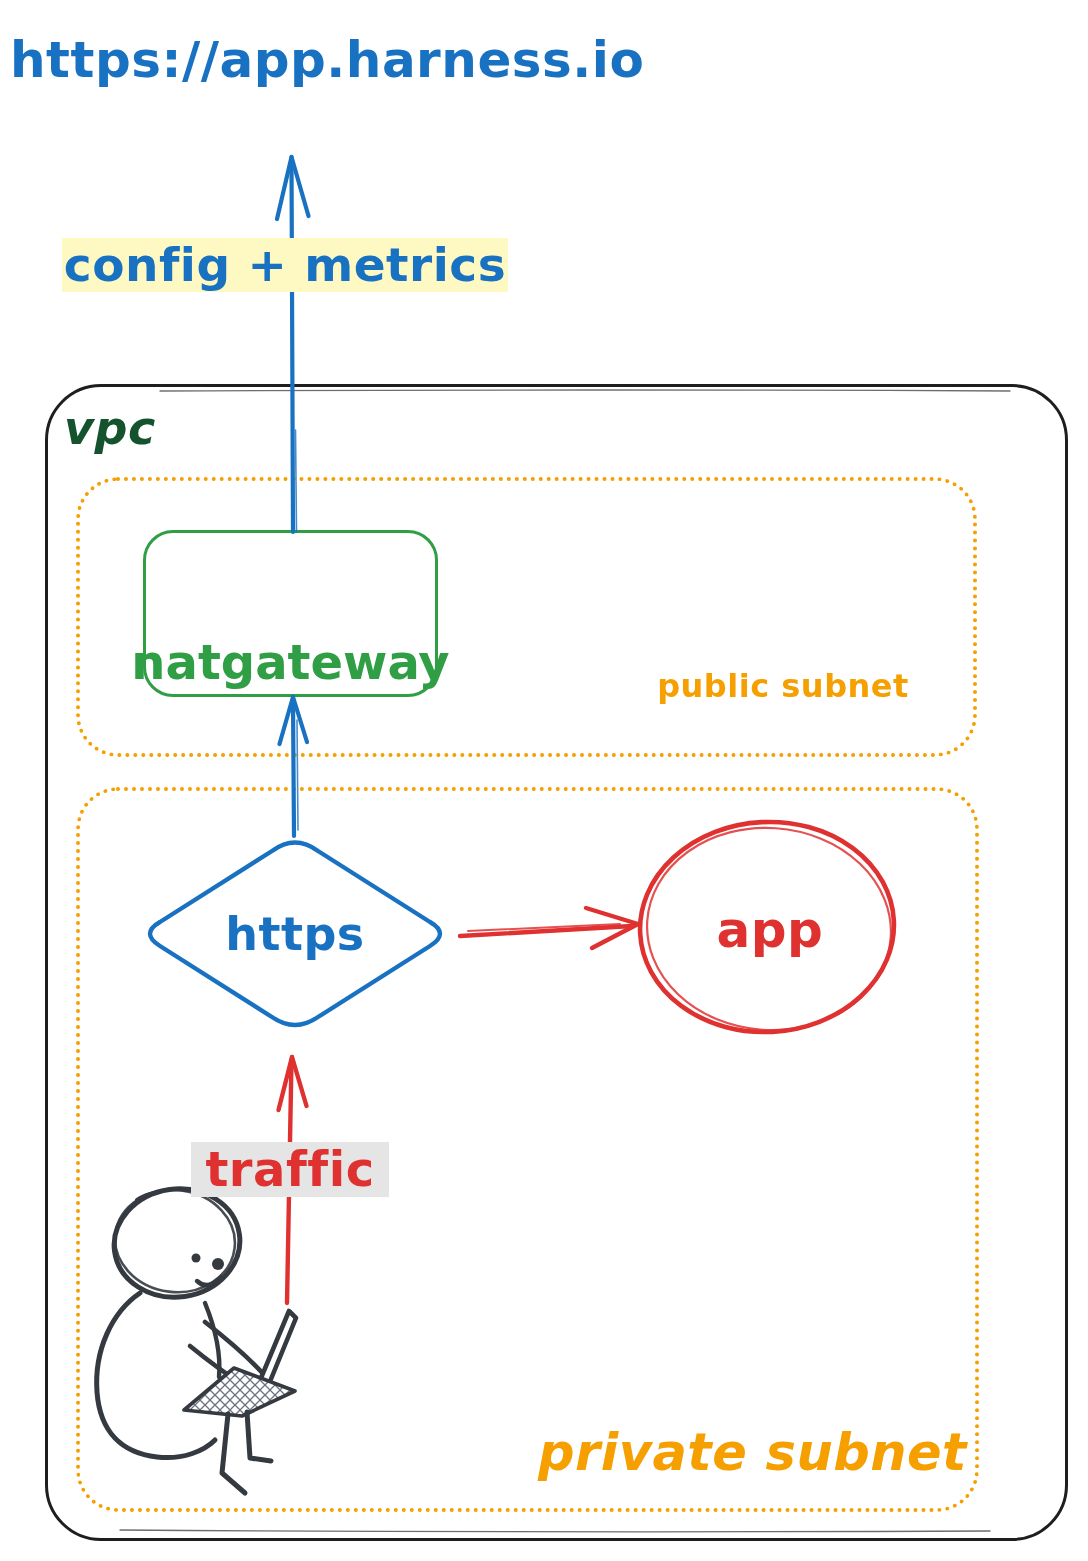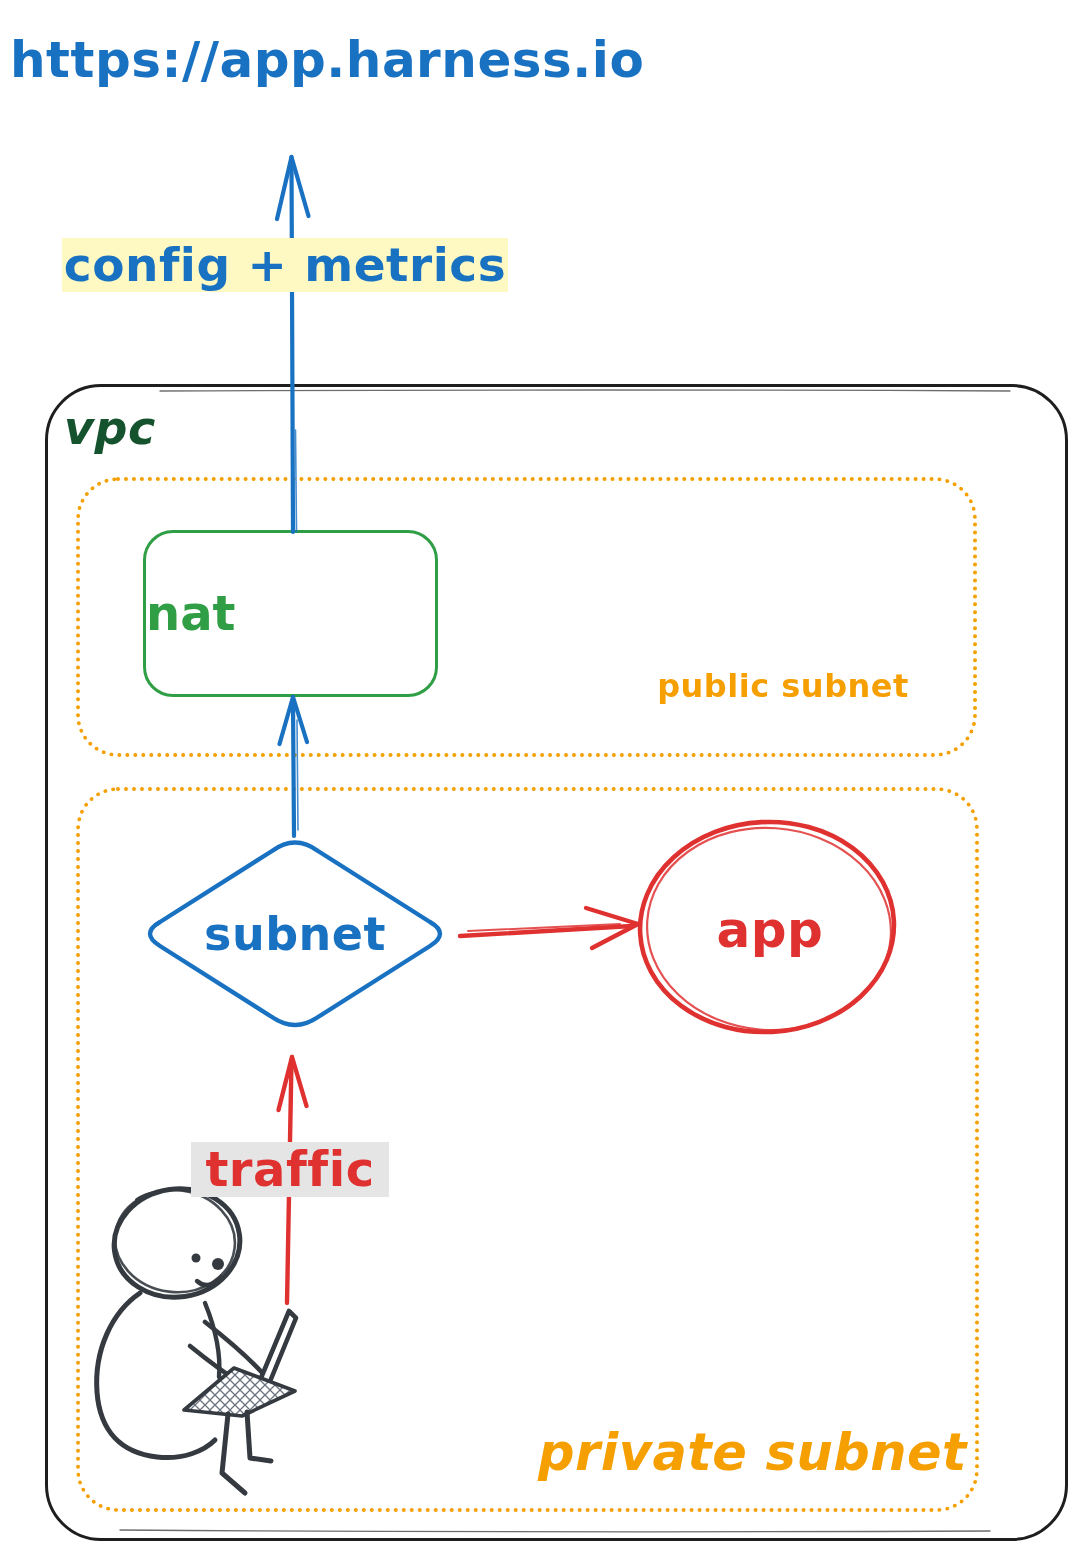--- a/index.html
+++ b/index.html
@@ -39,36 +39,37 @@
     border:3px solid #1e1e1e;border-radius:56px;z-index:1;
   }
   .subnet-box{
     border:4px dotted #f59f00;border-radius:42px;z-index:1;
   }
   .public-box{left:76px;top:477px;width:893px;height:272px;}
   .private-box{left:76px;top:787px;width:895px;height:717px;}
   .nat-box{
     left:143px;top:530px;width:289px;height:161px;
     border:3.5px solid #2f9e44;border-radius:30px;z-index:2;
-    display:flex;flex-direction:column;align-items:flex-start;justify-content:center;
+    display:flex;flex-direction:row;align-items:flex-end;justify-content:center;
     font-size:48px;font-weight:600;line-height:1.32;text-align:center;
   }
   .strokes{left:0;top:0;z-index:3;}
 </style>
 </head>
 <body>
 
 <div class="stage">
 
   <div class="abs vpc-box"></div>
   <div class="abs subnet-box public-box"></div>
   <div class="abs subnet-box private-box"></div>
 
   <div class="abs nat-box green">
     <span>nat</span>
+    <span>gateway</span>
   </div>
 
   <svg class="abs strokes" width="1088" height="1561" viewBox="0 0 1088 1561" fill="none" stroke-linecap="round" stroke-linejoin="round">
     <defs>
       <pattern id="hatch" width="10" height="10" patternUnits="userSpaceOnUse">
         <path d="M0 10 L10 0 M-2 2 L2 -2 M8 12 L12 8" stroke="#6b7280" stroke-width="1.3"></path>
         <path d="M0 0 L10 10 M-2 8 L2 12 M8 -2 L12 2" stroke="#6b7280" stroke-width="1.3"></path>
       </pattern>
     </defs>
 
@@ -134,17 +135,17 @@
       <path d="M228 1414 L222 1473 L245 1493"></path>
       <path d="M247 1412 L250 1458 L271 1461"></path>
     </g>
   </svg>
 
   <div class="lbl blue url-label">https://app.harness.io</div>
   <div class="lbl blue config-label">config + metrics</div>
   <div class="lbl ink vpc-label">vpc</div>
   <div class="lbl orange public-subnet-label">public subnet</div>
   <div class="lbl orange private-subnet-label">private subnet</div>
-  <div class="lbl blue proxy-label">subnet</div>
+  <div class="lbl blue proxy-label">https</div>
   <div class="lbl red app-label">app</div>
   <div class="lbl red traffic-label">traffic</div>
 
 </div>
 
 </body></html>

